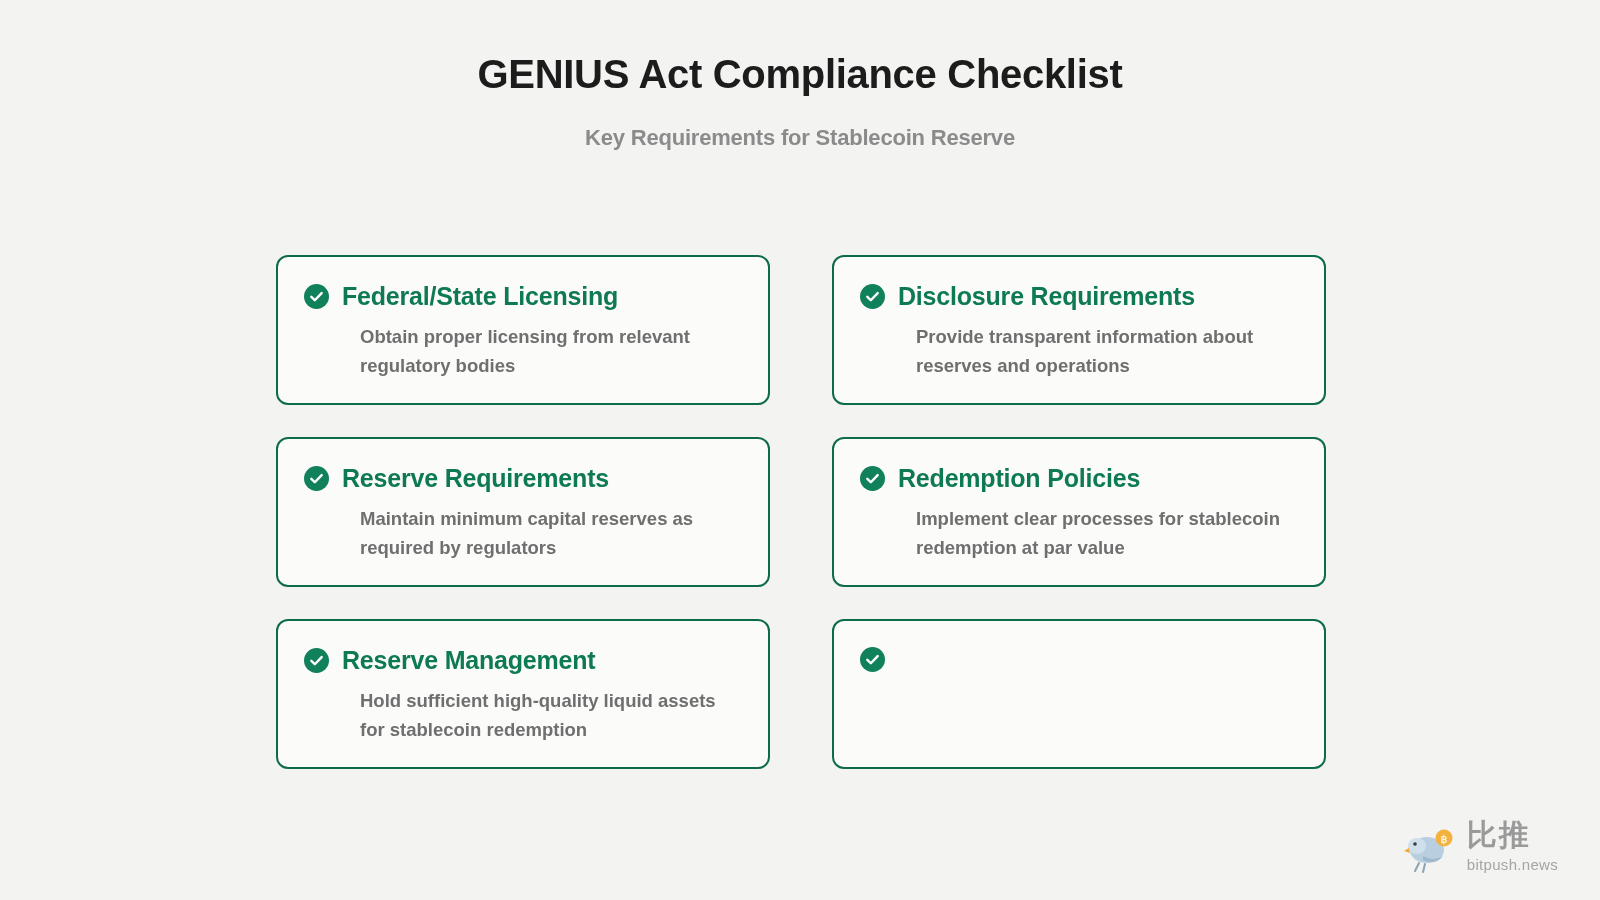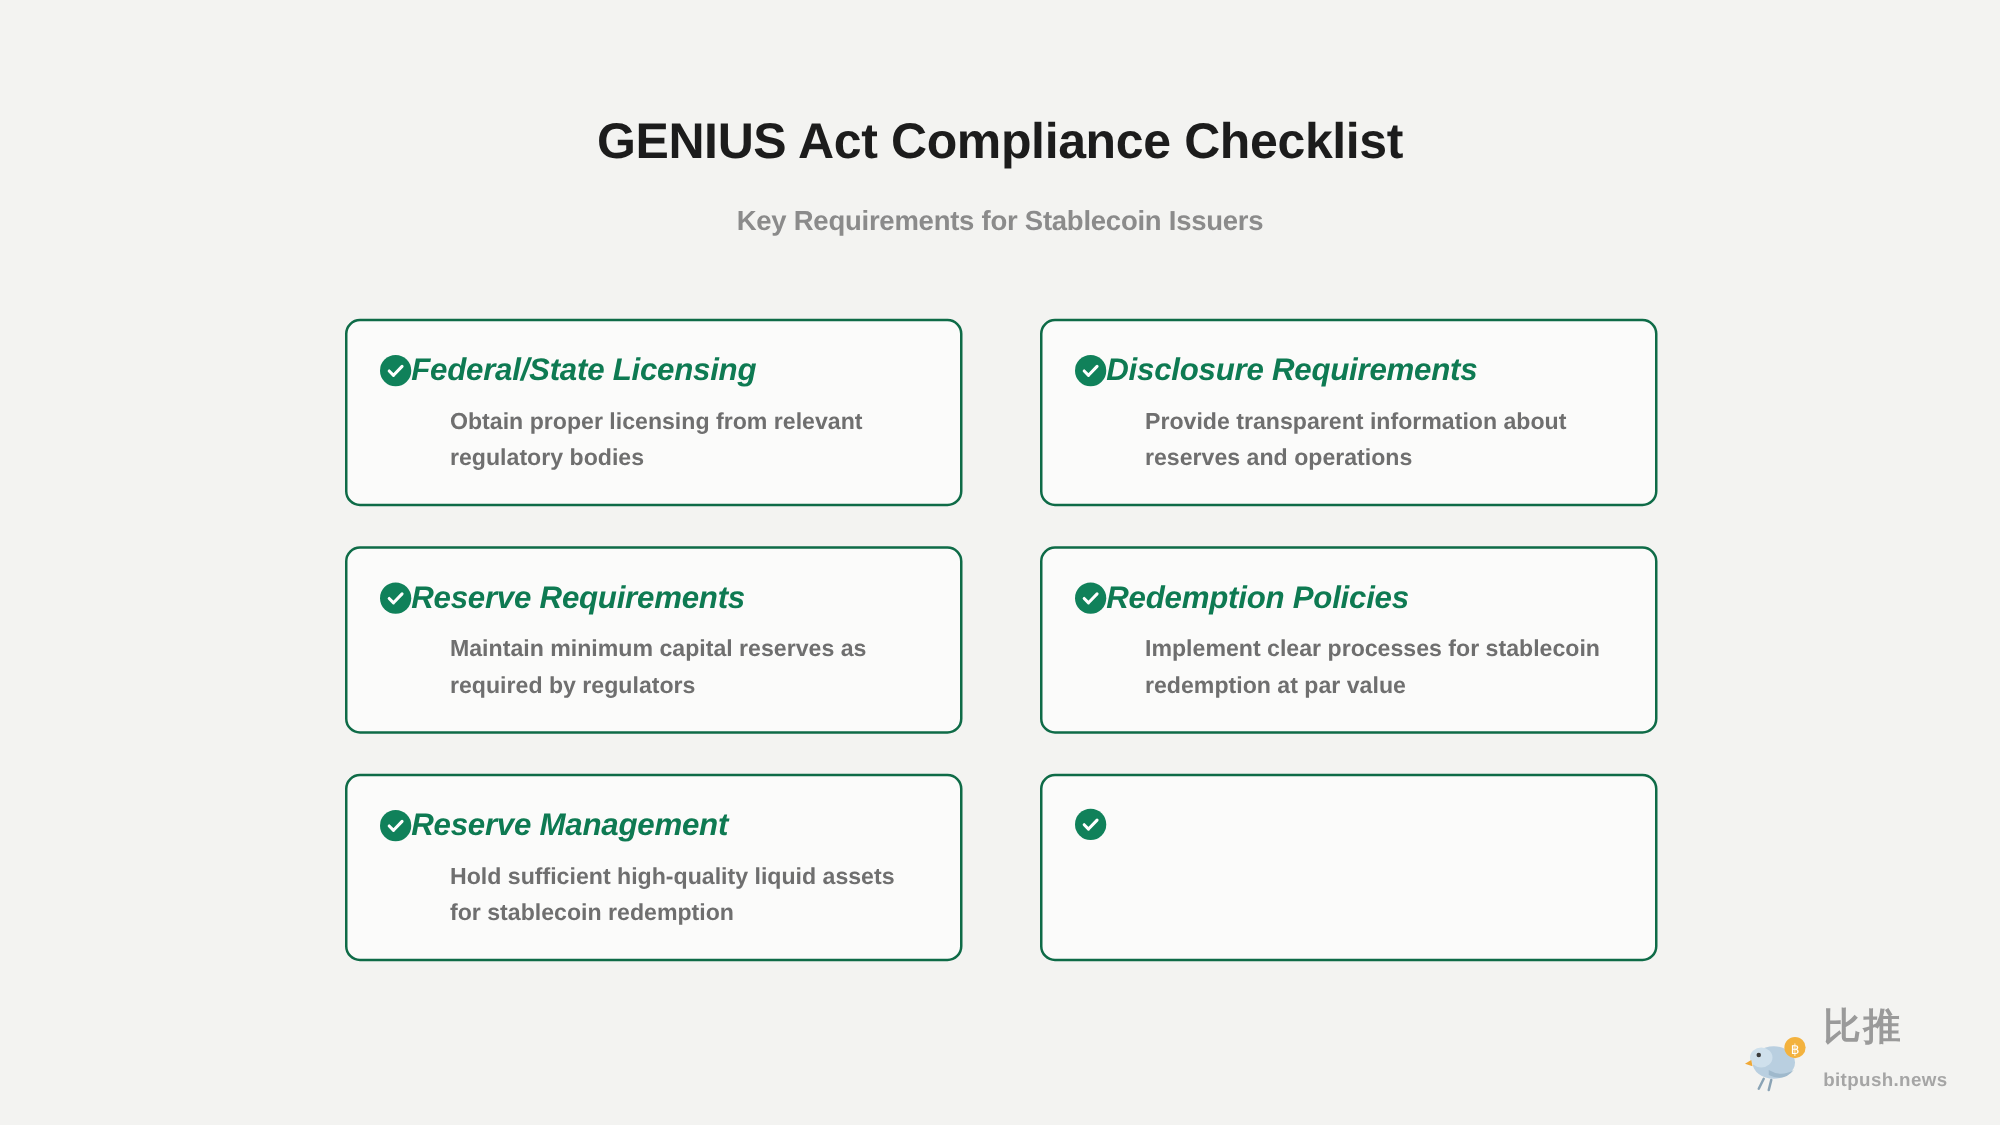--- a/index.html
+++ b/index.html
@@ -15,21 +15,21 @@
     position: relative;
   }
   .page {
     width: 1600px;
     height: 900px;
     position: relative;
     box-sizing: border-box;
   }
   .header {
     text-align: center;
-    padding-top: 91px;
+    padding-top: 52px;
   }
   .title {
     font-size: 40px;
     font-weight: bold;
     color: #1c1c1c;
     letter-spacing: -0.3px;
     margin: 0;
   }
   .subtitle {
     font-size: 22px;
@@ -53,21 +53,21 @@
     border: 2px solid #0e6b47;
     border-radius: 12px;
     background: #fbfbfa;
     height: 150px;
     padding: 26px 26px 0 26px;
     position: relative;
   }
   .card-head {
     display: flex;
     align-items: center;
-    font-style: italic;
+    gap: 13px;
   }
   .check-icon {
     flex: 0 0 auto;
     width: 25px;
     height: 25px;
     border-radius: 50%;
     background: #10815a;
     display: flex;
     align-items: center;
     justify-content: center;
@@ -113,33 +113,32 @@
     font-size: 30px;
     color: #9a9a9a;
     font-weight: bold;
     line-height: 1;
     letter-spacing: 2px;
   }
   .wm-url {
     font-size: 15px;
     color: #a5a5a5;
     line-height: 1;
-    margin-top: 20px;
+    margin-top: 7px;
     letter-spacing: 0.3px;
-    font-weight: bold;
   }
 </style>
 </head>
 <body>
 
 <div class="page">
 
   <div class="header">
     <h1 class="title">GENIUS Act Compliance Checklist</h1>
-    <p class="subtitle">Key Requirements for Stablecoin Issuers</p>
+    <p class="subtitle">Key Requirements for Stablecoin Reserve</p>
   </div>
 
   <div class="grid">
 
     <div class="card">
       <div class="card-head">
         <span class="check-icon">
           <svg width="15" height="15" viewBox="0 0 16 16">
               <path d="M2.5 8.3 L6.2 12 L13.5 4.4" fill="none" stroke="#ffffff" stroke-width="2.6" stroke-linecap="round" stroke-linejoin="round"></path>
             </svg>

